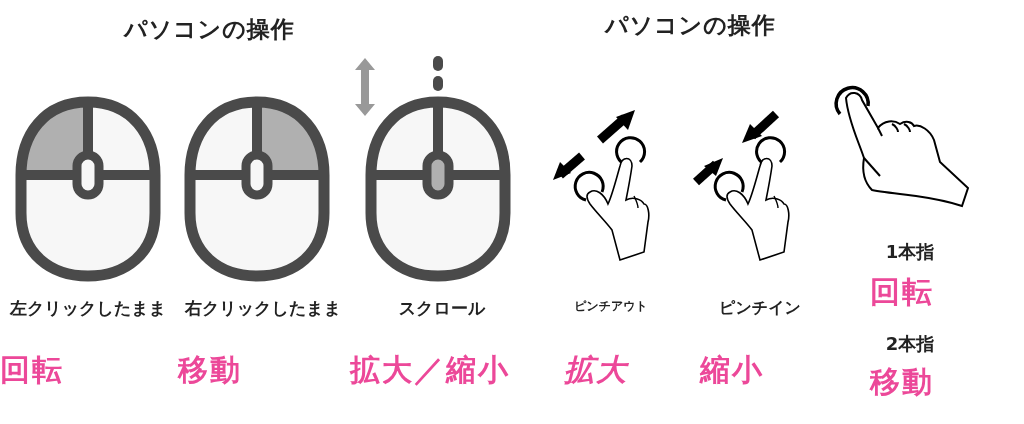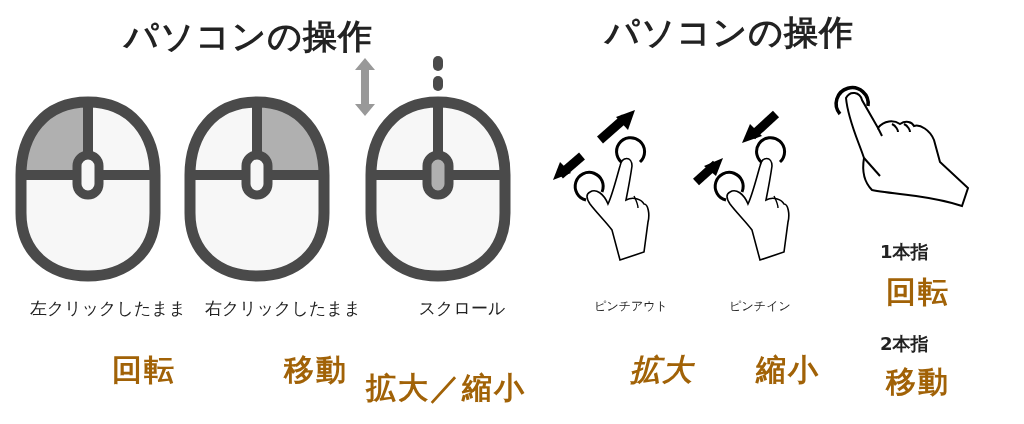--- a/index.html
+++ b/index.html
@@ -1,22 +1,22 @@
 <!DOCTYPE html>
 <html><head>
 <meta charset="utf-8">
 <style>
   html, body { margin:0; padding:0; background:#ffffff; }
   body { width:1024px; height:424px; position:relative; overflow:hidden;
          font-family:"DejaVu Sans", sans-serif; color:#222222; }
   .abs { position:absolute; }
-  .title { font-weight:bold; font-size:34px; letter-spacing:1px; color:#222; white-space:nowrap; }
-  .caption { font-weight:normal; font-size:17px; color:#222; white-space:nowrap; text-align:center;padding-left:20px; }
-  .action { font-weight:bold; font-size:30px; color:#a16207; white-space:nowrap; text-align:right; letter-spacing:2px; }
-  .small-head { font-weight:bold; font-size:18px; color:#222; white-space:nowrap; }
+  .title { font-weight:bold; font-size:23px; letter-spacing:1px; color:#222; white-space:nowrap; }
+  .caption { font-weight:bold; font-size:17px; color:#222; white-space:nowrap; text-align:center; }
+  .action { font-weight:bold; font-size:30px; color:#ec4899; white-space:nowrap; text-align:left; letter-spacing:2px; }
+  .small-head { font-weight:bold; font-size:18px; color:#222; white-space:nowrap; text-align:center; }
   svg { position:absolute; overflow:visible; }
 </style>
 </head>
 <body>
 
 <div class="abs title" style="left:124px; top:14px;">パソコンの操作</div>
 <div class="abs title" style="left:605px; top:10px;">パソコンの操作</div>
 
 <svg style="left:14px; top:95px;" width="148" height="188" viewBox="0 0 148 188">
   <path d="M74 7 C 30 7 7 40 7 80 L 7 80 L 74 80 Z" fill="#b0b0b0"></path>
@@ -49,21 +49,21 @@
   <rect x="2" y="0" width="10" height="15" rx="5" fill="#4a4a4a"></rect>
   <rect x="2" y="20" width="10" height="15" rx="5" fill="#4a4a4a"></rect>
 </svg>
 <svg style="left:364px; top:95px;" width="148" height="188" viewBox="0 0 148 188">
   <path d="M74 7 C 30 7 7 40 7 80 L 7 118 C 7 158 36 181 74 181 C 112 181 141 158 141 118 L 141 80 C 141 40 118 7 74 7 Z" fill="#f7f7f7" stroke="#4a4a4a" stroke-width="11"></path>
   <line x1="7" y1="80" x2="141" y2="80" stroke="#4a4a4a" stroke-width="10"></line>
   <line x1="74" y1="7" x2="74" y2="62" stroke="#4a4a4a" stroke-width="10"></line>
   <rect x="63" y="60" width="22" height="40" rx="11" fill="#b0b0b0" stroke="#4a4a4a" stroke-width="9"></rect>
 </svg>
 <div class="abs caption" style="left:354px; width:176px; top:297px;">スクロール</div>
-<div class="abs action" style="left:350px; width:176px; top:368px;">拡大／縮小</div>
+<div class="abs action" style="left:350px; width:176px; top:350px;">拡大／縮小</div>
 
 <svg style="left:540px; top:100px;" width="140" height="170" viewBox="0 0 140 170">
 
   <line x1="60" y1="40" x2="85" y2="18" stroke="#000" stroke-width="9"></line>
   <polygon points="95,10 88,30 76,17" fill="#000"></polygon>
   <line x1="42" y1="56" x2="20" y2="75" stroke="#000" stroke-width="9"></line>
   <polygon points="13,80 20,62 31,73" fill="#000"></polygon>
 
   <path d="M84 64 A 14 14 0 1 1 100 62" fill="none" stroke="#000" stroke-width="3"></path>
   <path d="M46 100 A 14 14 0 1 1 62 92" fill="none" stroke="#000" stroke-width="3"></path>
@@ -77,21 +77,21 @@
 <svg style="left:680px; top:100px;" width="140" height="170" viewBox="0 0 140 170">
   <line x1="96" y1="14" x2="72" y2="36" stroke="#000" stroke-width="9"></line>
   <polygon points="62,43 70,24 82,36" fill="#000"></polygon>
   <line x1="16" y1="82" x2="36" y2="64" stroke="#000" stroke-width="9"></line>
   <polygon points="43,58 36,76 24,66" fill="#000"></polygon>
   <path d="M84 64 A 14 14 0 1 1 100 62" fill="none" stroke="#000" stroke-width="3"></path>
   <path d="M46 100 A 14 14 0 1 1 62 92" fill="none" stroke="#000" stroke-width="3"></path>
   <path d="M50 92 C 56 88 64 94 68 104 C 72 96 76 80 80 66 C 82 56 92 56 92 66 C 90 80 88 90 86 100 C 94 96 102 100 104 104 C 108 104 110 114 108 122 L 104 152 L 80 160 L 72 130 C 66 122 56 112 50 104 C 46 98 46 94 50 92 Z" fill="#fff" stroke="#000" stroke-width="1.6"></path>
   <path d="M94 96 C 96 100 98 104 98 108" fill="none" stroke="#000" stroke-width="1.4"></path>
 </svg>
-<div class="abs caption" style="left:680px; width:120px; top:298px; font-size:12px;">ピンチイン</div>
+<div class="abs caption" style="left:700px; width:120px; top:298px; font-size:16px;">ピンチイン</div>
 <div class="abs action" style="left:700px; width:120px; top:350px;">縮小</div>
 
 <svg style="left:820px; top:70px;" width="160" height="140" viewBox="0 0 160 140">
   <path d="M20 44 A 16 16 0 1 1 48 36" fill="none" stroke="#000" stroke-width="3.5"></path>
   <path d="M26 28 C 30 20 40 22 42 30 L 58 58 C 64 50 74 50 80 54 C 86 50 92 52 94 56 C 100 54 110 60 114 70 L 120 92 L 148 118 L 142 136 C 130 132 110 128 96 126 C 80 124 62 122 52 120 C 44 112 42 100 44 88 C 38 70 28 50 26 28 Z" fill="#fff" stroke="#000" stroke-width="2"></path>
   <path d="M58 58 L 62 66" stroke="#000" stroke-width="2"></path>
   <path d="M72 54 C 76 56 78 60 78 62" fill="none" stroke="#000" stroke-width="2"></path>
   <path d="M84 54 C 88 56 90 60 90 62" fill="none" stroke="#000" stroke-width="2"></path>
   <path d="M44 88 L 60 106" stroke="#000" stroke-width="2"></path>
 </svg>

